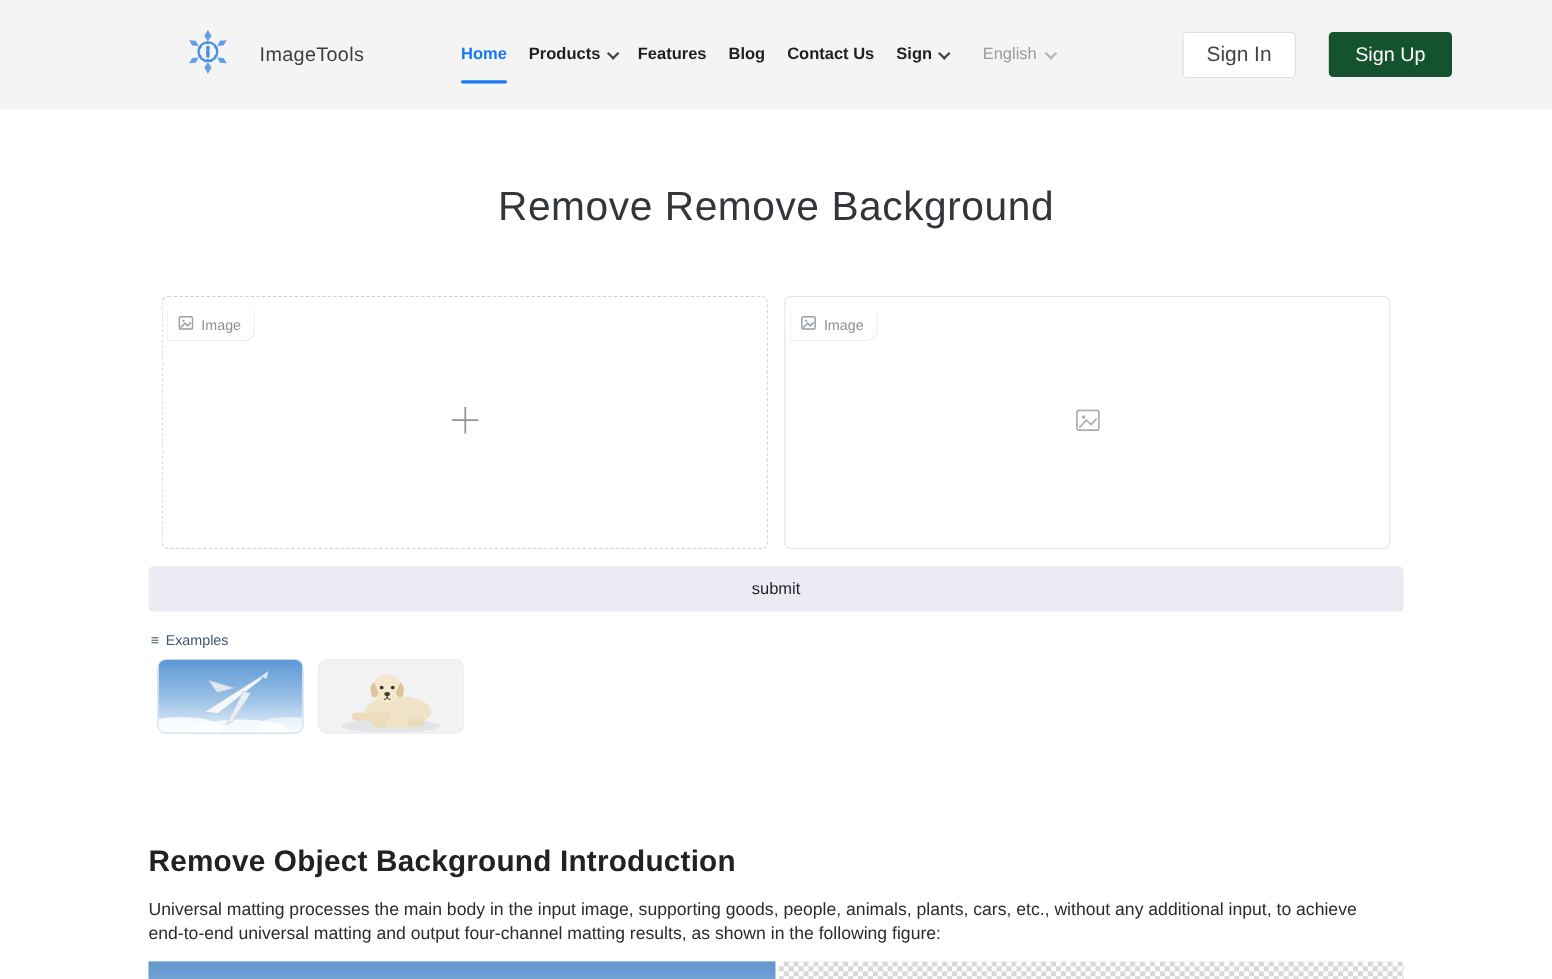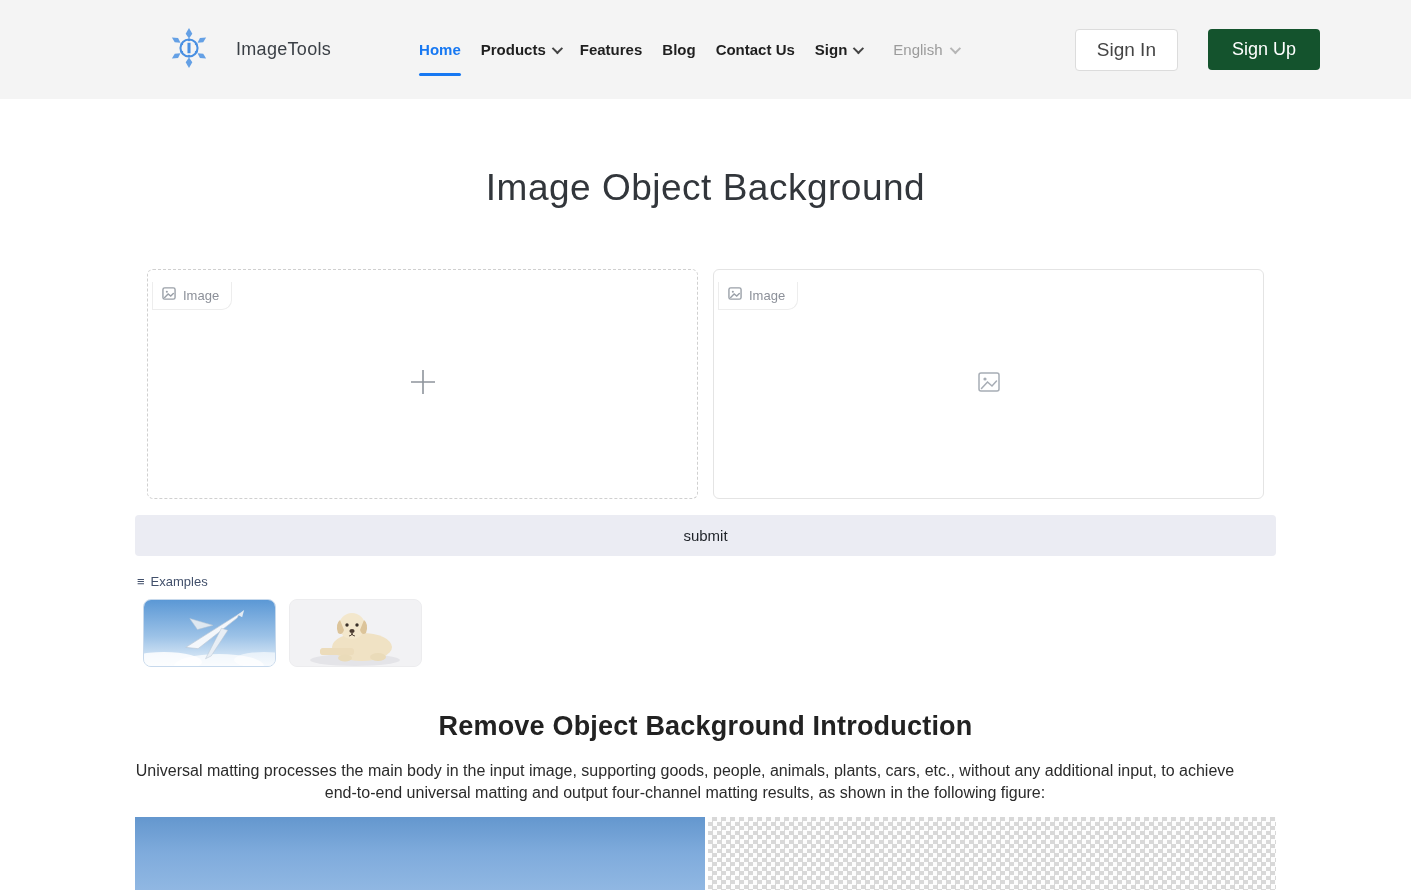--- a/index.html
+++ b/index.html
@@ -46,21 +46,21 @@
     border-radius:4px; font-size:15px; color:#1f2329; cursor:pointer;
     display:flex; align-items:center; justify-content:center; font-family:inherit; }
 
   .examples { margin-top:18px; }
   .examples-label { font-size:13px; color:#42506b; display:flex; align-items:center; gap:6px; padding-left:2px; }
   .examples-row { display:flex; gap:13px; margin-top:10px; padding-left:8px; }
   .thumb { width:133px; height:68px; border-radius:8px; overflow:hidden; cursor:pointer;
     border:1px solid #e3e8ef; background:#f4f4f6; }
   .thumb svg { display:block; }
 
-  .intro { margin-top:44px;text-align:center; }
+  .intro { margin-top:101px; }
   .intro h2 { font-size:27px; font-weight:bold; color:#222; letter-spacing:.2px; }
   .intro p { margin-top:18px; font-size:16px; color:#2b2b2b; line-height:1.35; max-width:1100px; }
 
   .figure { display:flex; gap:3px; margin-top:14px; height:300px; }
   .figure-sky { width:570px;
     background:linear-gradient(180deg,#6497ce 0%,#7fabdc 12%,#9fc2e8 35%,#d9e9f7 75%,#f5fafd 100%); }
   .figure-alpha { flex:1;
     background-image:conic-gradient(#d8d8d8 25%, #fdfdfd 0 50%, #d8d8d8 0 75%, #fdfdfd 0);
     background-size:9px 9px; }
 
@@ -125,21 +125,21 @@
     <span class="chev"></span>
   </div>
 
   <div class="auth">
     <button class="btn-signin">Sign In</button>
     <button class="btn-signup">Sign Up</button>
   </div>
 </div>
 
 <div class="content">
-  <h1 class="page-title">Image Object Background</h1>
+  <h1 class="page-title">Remove Remove Background</h1>
 
   <div class="panels">
 
     <div class="panel input">
       <div class="panel-tab">
         <span>
           <svg width="14" height="13" viewBox="0 0 16 15">
             <rect x="1" y="1" width="14" height="13" rx="2" class="icon-line"></rect>
             <circle cx="5.5" cy="5.5" r="1.2" fill="#9aa0a8"></circle>
             <path d="M3 12 L7 8 L10 10.5 L13 7.5" class="icon-line"></path>

